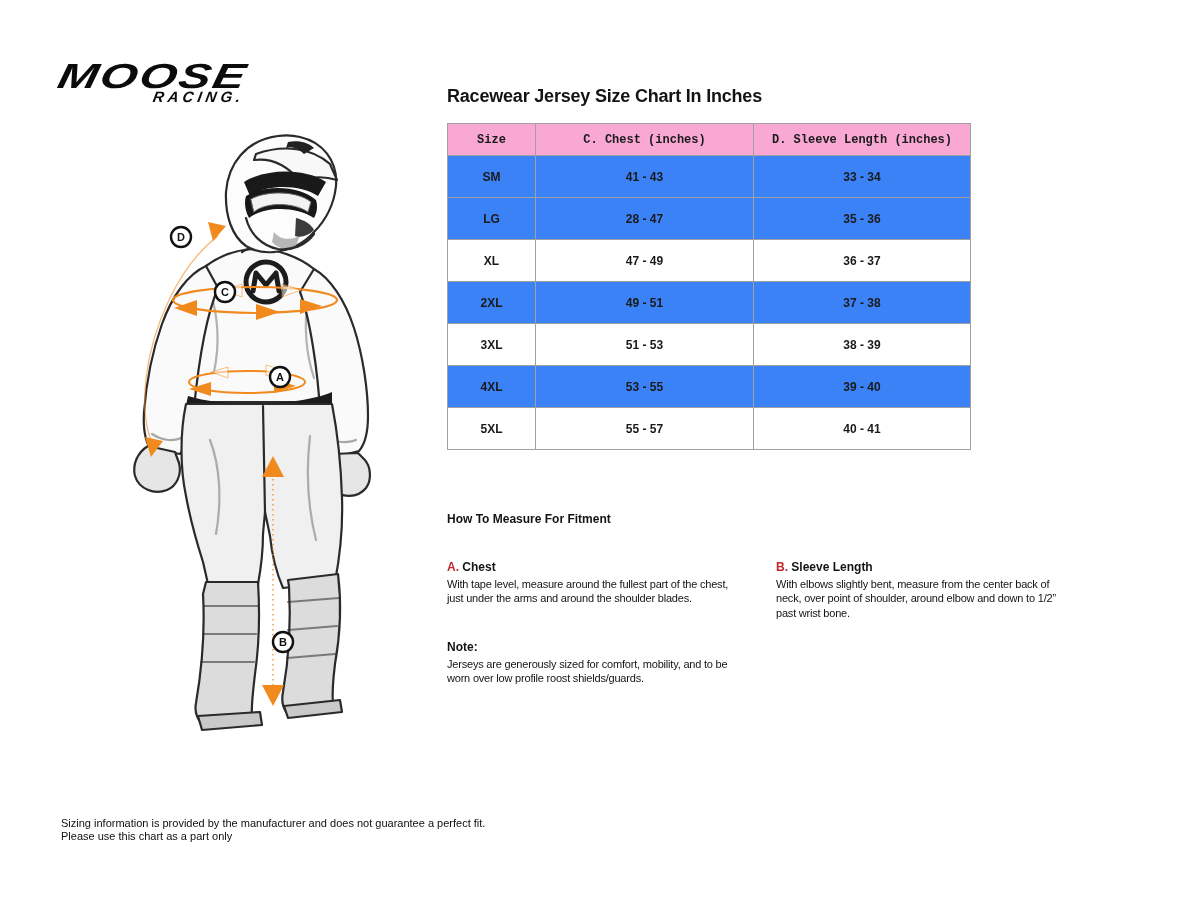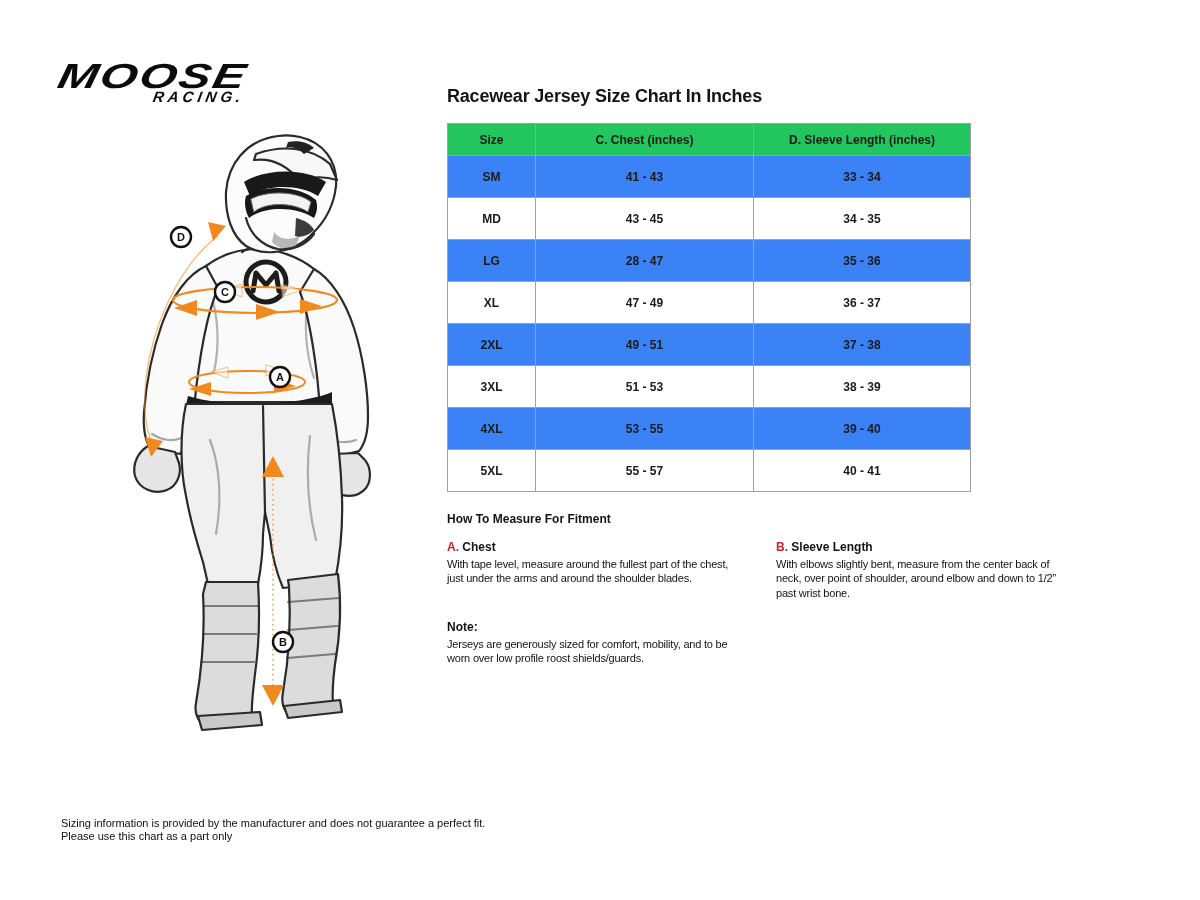--- a/index.html
+++ b/index.html
@@ -18,29 +18,29 @@
   
   .figure{position:absolute;left:60px;top:120px;}
 
   
   .title{position:absolute;left:447px;top:86px;font-size:18px;font-weight:700;
          letter-spacing:-.2px;color:#141414;}
   table.size-chart{position:absolute;left:447px;top:123px;width:523px;
          border-collapse:collapse;table-layout:fixed;}
   table.size-chart th,table.size-chart td{border:1px solid #a0a0a0;text-align:center;
          font-size:12px;font-weight:700;color:#1a1a1a;padding:0;}
-  table.size-chart th{height:31px;background:#22c55e;}
+  table.size-chart th{height:31px;background:#f9a8d4;font-family:Liberation Mono, monospace;}
   table.size-chart td{height:41px;background:#ffffff;}
   table.size-chart tr.shade td{background:#3b82f6;}
   col.c-size{width:88px;} col.c-chest{width:218px;} col.c-sleeve{width:217px;}
 
   .measure-title{position:absolute;left:447px;top:512px;font-size:12px;font-weight:700;
                  color:#141414;}
   .block{position:absolute;font-size:11px;line-height:1.32;color:#141414;}
-  .block .sub{font-size:12px;font-weight:700;margin-bottom:1px;}
+  .block .sub{font-size:12px;font-weight:700;margin-bottom:1px;margin-top:20px;}
   .block .sub .red{color:#c5262c;}
   .block p{margin:0;white-space:pre-line;letter-spacing:-.2px;}
   .blk-chest{left:447px;top:540px;width:340px;}
   .blk-sleeve{left:776px;top:540px;width:345px;}
   .blk-note{left:447px;top:620px;width:340px;}
 
   .footer{position:absolute;left:61px;top:817px;font-size:11px;font-weight:400;
           line-height:1.22;color:#0f0f0f;}
 </style>
 </head>
@@ -161,25 +161,20 @@
         <th>C. Chest (inches)</th>
         <th>D. Sleeve Length (inches)</th>
       </tr>
     </thead>
     <tbody>
       <tr class="shade">
         <td>SM</td>
         <td>41 - 43</td>
         <td>33 - 34</td>
       </tr>
-      <tr>
-        <td>MD</td>
-        <td>43 - 45</td>
-        <td>34 - 35</td>
-      </tr>
       <tr class="shade">
         <td>LG</td>
         <td>28 - 47</td>
         <td>35 - 36</td>
       </tr>
       <tr>
         <td>XL</td>
         <td>47 - 49</td>
         <td>36 - 37</td>
       </tr>

